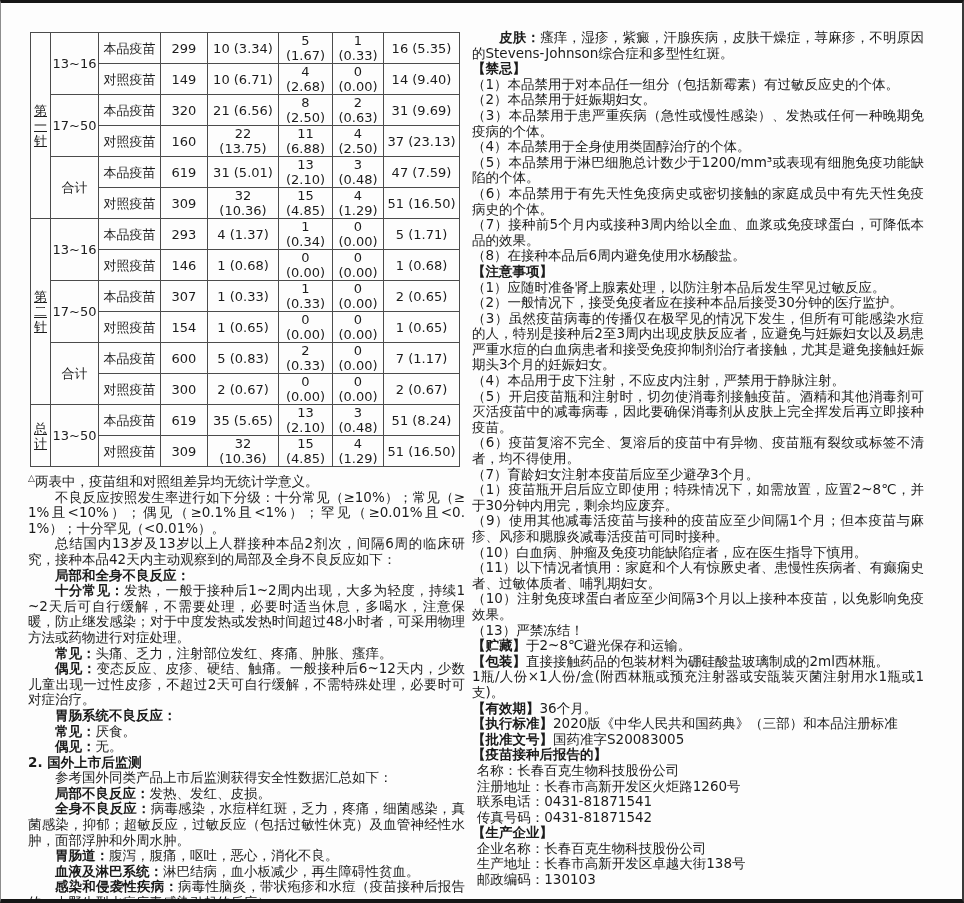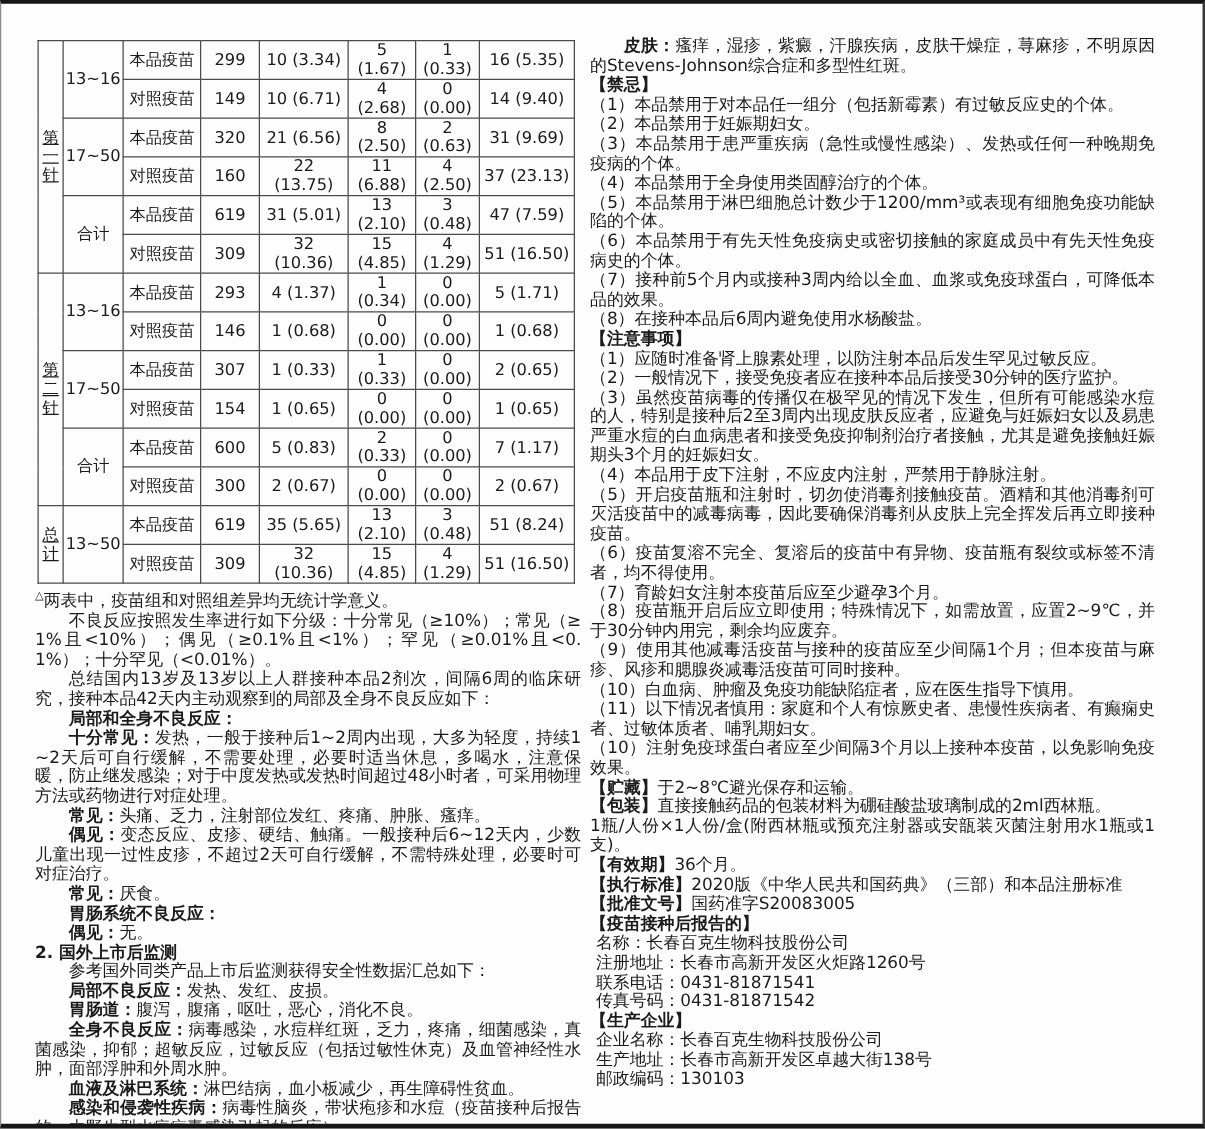--- a/index.html
+++ b/index.html
@@ -207,28 +207,28 @@
     </table>
 
     <div>
         <p class="para ind0"><sup class="mark">△</sup><b></b><span>两表中，疫苗组和对照组差异均无统计学意义。</span><span class="url"></span></p>
         <p class="para ind2"><sup class="mark"></sup><b></b><span>不良反应按照发生率进行如下分级：十分常见（≥10%）；常见（≥1%且&lt;10%）；偶见（≥0.1%且&lt;1%）；罕见（≥0.01%且&lt;0.1%）；十分罕见（&lt;0.01%）。</span><span class="url"></span></p>
         <p class="para ind2"><sup class="mark"></sup><b></b><span>总结国内13岁及13岁以上人群接种本品2剂次，间隔6周的临床研究，接种本品42天内主动观察到的局部及全身不良反应如下：</span><span class="url"></span></p>
         <p class="para ind2"><sup class="mark"></sup><b>局部和全身不良反应：</b><span></span><span class="url"></span></p>
         <p class="para ind2"><sup class="mark"></sup><b>十分常见：</b><span>发热，一般于接种后1~2周内出现，大多为轻度，持续1~2天后可自行缓解，不需要处理，必要时适当休息，多喝水，注意保暖，防止继发感染；对于中度发热或发热时间超过48小时者，可采用物理方法或药物进行对症处理。</span><span class="url"></span></p>
         <p class="para ind2"><sup class="mark"></sup><b>常见：</b><span>头痛、乏力，注射部位发红、疼痛、肿胀、瘙痒。</span><span class="url"></span></p>
         <p class="para ind2"><sup class="mark"></sup><b>偶见：</b><span>变态反应、皮疹、硬结、触痛。一般接种后6~12天内，少数儿童出现一过性皮疹，不超过2天可自行缓解，不需特殊处理，必要时可对症治疗。</span><span class="url"></span></p>
+        <p class="para ind2"><sup class="mark"></sup><b>胃肠系统不良反应：</b><span></span><span class="url"></span></p>
         <p class="para ind2"><sup class="mark"></sup><b>常见：</b><span>厌食。</span><span class="url"></span></p>
-        <p class="para ind2"><sup class="mark"></sup><b>胃肠系统不良反应：</b><span></span><span class="url"></span></p>
         <p class="para ind2"><sup class="mark"></sup><b>偶见：</b><span>无。</span><span class="url"></span></p>
         <p class="para ind0"><sup class="mark"></sup><b>2. 国外上市后监测</b><span></span><span class="url"></span></p>
         <p class="para ind2"><sup class="mark"></sup><b></b><span>参考国外同类产品上市后监测获得安全性数据汇总如下：</span><span class="url"></span></p>
         <p class="para ind2"><sup class="mark"></sup><b>局部不良反应：</b><span>发热、发红、皮损。</span><span class="url"></span></p>
+        <p class="para ind2"><sup class="mark"></sup><b>全身不良反应：</b><span>病毒感染，水痘样红斑，乏力，疼痛，细菌感染，真菌感染，抑郁；超敏反应，过敏反应（包括过敏性休克）及血管神经性水肿，面部浮肿和外周水肿。</span><span class="url"></span></p>
         <p class="para ind2"><sup class="mark"></sup><b>胃肠道：</b><span>腹泻，腹痛，呕吐，恶心，消化不良。</span><span class="url"></span></p>
-        <p class="para ind2"><sup class="mark"></sup><b>全身不良反应：</b><span>病毒感染，水痘样红斑，乏力，疼痛，细菌感染，真菌感染，抑郁；超敏反应，过敏反应（包括过敏性休克）及血管神经性水肿，面部浮肿和外周水肿。</span><span class="url"></span></p>
         <p class="para ind2"><sup class="mark"></sup><b>血液及淋巴系统：</b><span>淋巴结病，血小板减少，再生障碍性贫血。</span><span class="url"></span></p>
         <p class="para ind2"><sup class="mark"></sup><b>感染和侵袭性疾病：</b><span>病毒性脑炎，带状疱疹和水痘（疫苗接种后报告的，由野生型水痘病毒感染引起的反应）。</span><span class="url"></span></p>
       </div>
   </div>
 
   <div class="col col-right">
     <div>
         <p class="para ind2"><sup class="mark"></sup><b>皮肤：</b><span>瘙痒，湿疹，紫癜，汗腺疾病，皮肤干燥症，荨麻疹，不明原因的Stevens-Johnson综合症和多型性红斑。</span><span class="url"></span></p>
         <p class="para ind0"><sup class="mark"></sup><b>【禁忌】</b><span></span><span class="url"></span></p>
         <p class="para ind0"><sup class="mark"></sup><b></b><span>（1）本品禁用于对本品任一组分（包括新霉素）有过敏反应史的个体。</span><span class="url"></span></p>
@@ -240,25 +240,26 @@
         <p class="para ind0"><sup class="mark"></sup><b></b><span>（7）接种前5个月内或接种3周内给以全血、血浆或免疫球蛋白，可降低本品的效果。</span><span class="url"></span></p>
         <p class="para ind0"><sup class="mark"></sup><b></b><span>（8）在接种本品后6周内避免使用水杨酸盐。</span><span class="url"></span></p>
         <p class="para ind0"><sup class="mark"></sup><b>【注意事项】</b><span></span><span class="url"></span></p>
         <p class="para ind0"><sup class="mark"></sup><b></b><span>（1）应随时准备肾上腺素处理，以防注射本品后发生罕见过敏反应。</span><span class="url"></span></p>
         <p class="para ind0"><sup class="mark"></sup><b></b><span>（2）一般情况下，接受免疫者应在接种本品后接受30分钟的医疗监护。</span><span class="url"></span></p>
         <p class="para ind0"><sup class="mark"></sup><b></b><span>（3）虽然疫苗病毒的传播仅在极罕见的情况下发生，但所有可能感染水痘的人，特别是接种后2至3周内出现皮肤反应者，应避免与妊娠妇女以及易患严重水痘的白血病患者和接受免疫抑制剂治疗者接触，尤其是避免接触妊娠期头3个月的妊娠妇女。</span><span class="url"></span></p>
         <p class="para ind0"><sup class="mark"></sup><b></b><span>（4）本品用于皮下注射，不应皮内注射，严禁用于静脉注射。</span><span class="url"></span></p>
         <p class="para ind0"><sup class="mark"></sup><b></b><span>（5）开启疫苗瓶和注射时，切勿使消毒剂接触疫苗。酒精和其他消毒剂可灭活疫苗中的减毒病毒，因此要确保消毒剂从皮肤上完全挥发后再立即接种疫苗。</span><span class="url"></span></p>
         <p class="para ind0"><sup class="mark"></sup><b></b><span>（6）疫苗复溶不完全、复溶后的疫苗中有异物、疫苗瓶有裂纹或标签不清者，均不得使用。</span><span class="url"></span></p>
         <p class="para ind0"><sup class="mark"></sup><b></b><span>（7）育龄妇女注射本疫苗后应至少避孕3个月。</span><span class="url"></span></p>
-        <p class="para ind0"><sup class="mark"></sup><b></b><span>（8）疫苗瓶开启后应立即使用；特殊情况下，如需放置，应置2~9℃，并于30分钟内用完，剩余均应废弃。</span><span class="url"></span></p>
+        <p class="para ind0"><sup class="mark"></sup><b></b><span>（1）疫苗瓶开启后应立即使用；特殊情况下，如需放置，应置2~8℃，并于30分钟内用完，剩余均应废弃。</span><span class="url"></span></p>
         <p class="para ind0"><sup class="mark"></sup><b></b><span>（9）使用其他减毒活疫苗与接种的疫苗应至少间隔1个月；但本疫苗与麻疹、风疹和腮腺炎减毒活疫苗可同时接种。</span><span class="url"></span></p>
         <p class="para ind0"><sup class="mark"></sup><b></b><span>（10）白血病、肿瘤及免疫功能缺陷症者，应在医生指导下慎用。</span><span class="url"></span></p>
         <p class="para ind0"><sup class="mark"></sup><b></b><span>（11）以下情况者慎用：家庭和个人有惊厥史者、患慢性疾病者、有癫痫史者、过敏体质者、哺乳期妇女。</span><span class="url"></span></p>
         <p class="para ind0"><sup class="mark"></sup><b></b><span>（10）注射免疫球蛋白者应至少间隔3个月以上接种本疫苗，以免影响免疫效果。</span><span class="url"></span></p>
+        <p class="para ind0"><sup class="mark"></sup><b></b><span>（13）严禁冻结！</span><span class="url"></span></p>
         <p class="para ind0"><sup class="mark"></sup><b>【贮藏】</b><span>于2~8℃避光保存和运输。</span><span class="url"></span></p>
         <p class="para ind0"><sup class="mark"></sup><b>【包装】</b><span>直接接触药品的包装材料为硼硅酸盐玻璃制成的2ml西林瓶。</span><span class="url"></span></p>
         <p class="para ind0"><sup class="mark"></sup><b></b><span>1瓶/人份×1人份/盒(附西林瓶或预充注射器或安瓿装灭菌注射用水1瓶或1支)。</span><span class="url"></span></p>
         <p class="para ind0"><sup class="mark"></sup><b>【有效期】</b><span>36个月。</span><span class="url"></span></p>
         <p class="para ind0"><sup class="mark"></sup><b>【执行标准】</b><span>2020版《中华人民共和国药典》（三部）和本品注册标准</span><span class="url"></span></p>
         <p class="para ind0"><sup class="mark"></sup><b>【批准文号】</b><span>国药准字S20083005</span><span class="url"></span></p>
         <p class="para ind0"><sup class="mark"></sup><b>【疫苗接种后报告的】</b><span></span><span class="url"></span></p>
         <p class="para ind1"><sup class="mark"></sup><b></b><span>名称：长春百克生物科技股份公司</span><span class="url"></span></p>
         <p class="para ind1"><sup class="mark"></sup><b></b><span>注册地址：长春市高新开发区火炬路1260号</span><span class="url"></span></p>
         <p class="para ind1"><sup class="mark"></sup><b></b><span>联系电话：0431-81871541</span><span class="url"></span></p>

